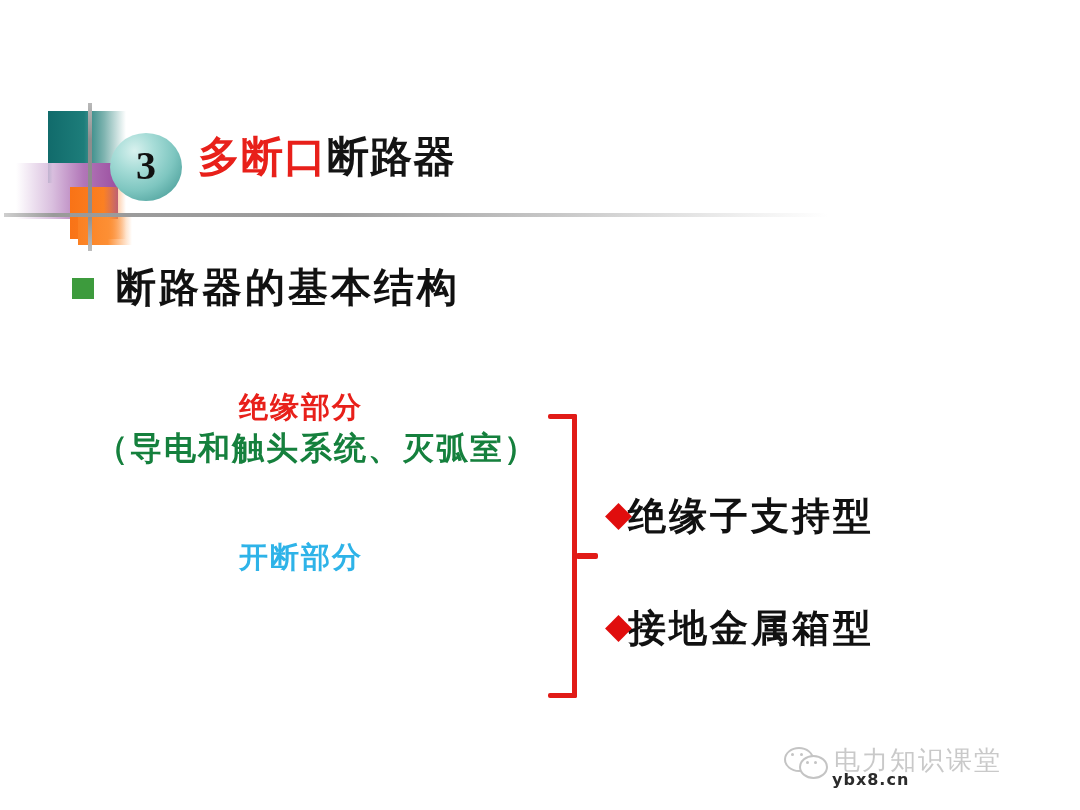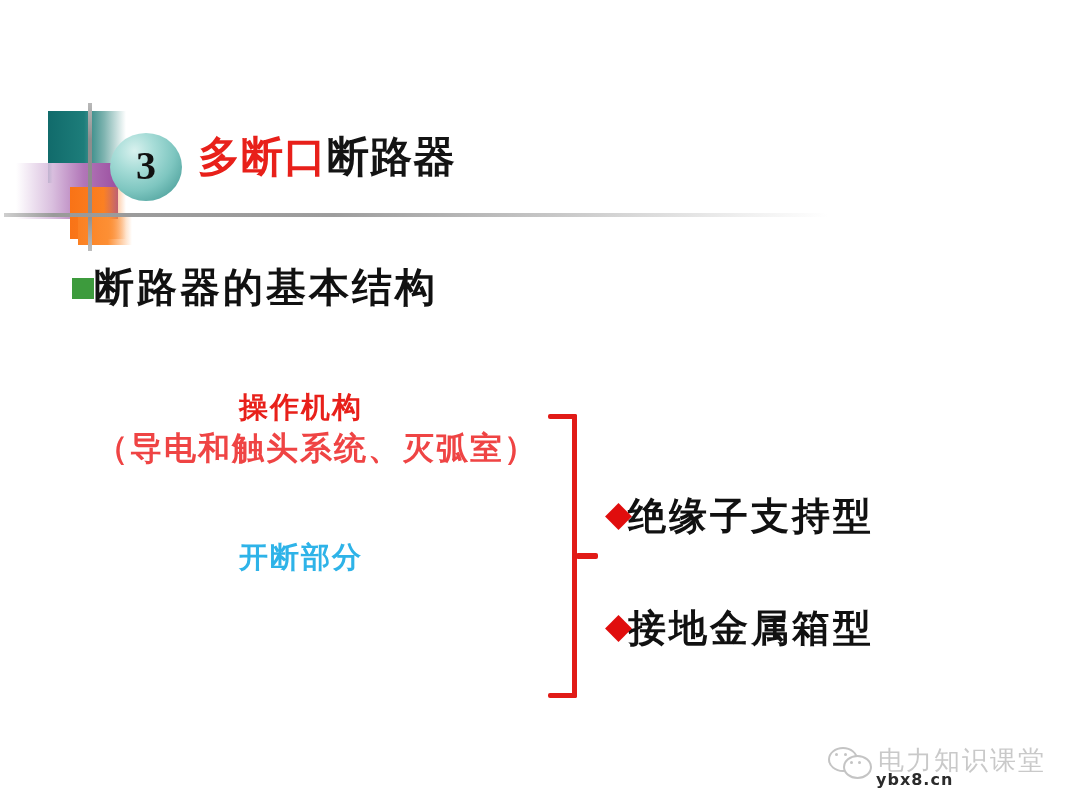--- a/index.html
+++ b/index.html
@@ -110,20 +110,21 @@
   #slide-title .t-red { color: #e8201a; }
   #slide-title .t-black { color: #141414; }
 
   
   #section-heading {
     position: absolute;
     left: 72px;
     top: 268px;
     display: flex;
     align-items: center;
+    gap: 22px;
   }
   .sq-bullet {
     width: 22px;
     height: 21px;
     background: #3d9b3d;
     flex: 0 0 auto;
   }
   #section-heading .heading-text {
     font-family: "Liberation Serif", "DejaVu Serif", serif;
     font-size: 40px;
@@ -149,21 +150,21 @@
     top: 393px;
     color: #e8201a;
   }
   #label-break-sub {
     position: absolute;
     left: 96px;
     top: 432px;
     font-family: "Liberation Serif", "DejaVu Serif", serif;
     font-size: 32px;
     font-weight: bold;
-    color: #ef4444;
+    color: #15803d;
     letter-spacing: 2px;
     white-space: nowrap;
     line-height: 1;
   }
   #label-insulation {
     left: 239px;
     top: 543px;
     color: #2eb3e8;
   }
   #label-mechanism {
@@ -238,21 +239,21 @@
     letter-spacing: 3px;
     white-space: nowrap;
     line-height: 1;
   }
   #right-item-0 { left: 609px; top: 497px; }
   #right-item-1 { left: 609px; top: 591px; margin-top: 18px; }
 
   
   #watermark {
     position: absolute;
-    left: 828px;
+    left: 784px;
     top: 742px;
     width: 248px;
     height: 64px;
   }
   #watermark .wm-row {
     position: absolute;
     left: 0;
     top: 4px;
     display: flex;
     align-items: center;
@@ -336,21 +337,21 @@
 
   <div id="slide-title">
     <span class="t-red">多断口</span><span class="t-black">断路器</span>
   </div>
 
   <div id="section-heading">
     <span class="sq-bullet"></span>
     <span class="heading-text">断路器的基本结构</span>
   </div>
 
-  <div class="left-label" id="label-break">操作机构</div>
+  <div class="left-label" id="label-break">绝缘部分</div>
   <div id="label-break-sub">（导电和触头系统、灭弧室）</div>
   <div class="left-label" id="label-insulation">开断部分</div>
 
   <div id="brace">
     <div class="b-arm-top"></div>
     <div class="b-stem"></div>
     <div class="b-arm-bottom"></div>
     <div class="b-point-mid"></div>
   </div>
 

